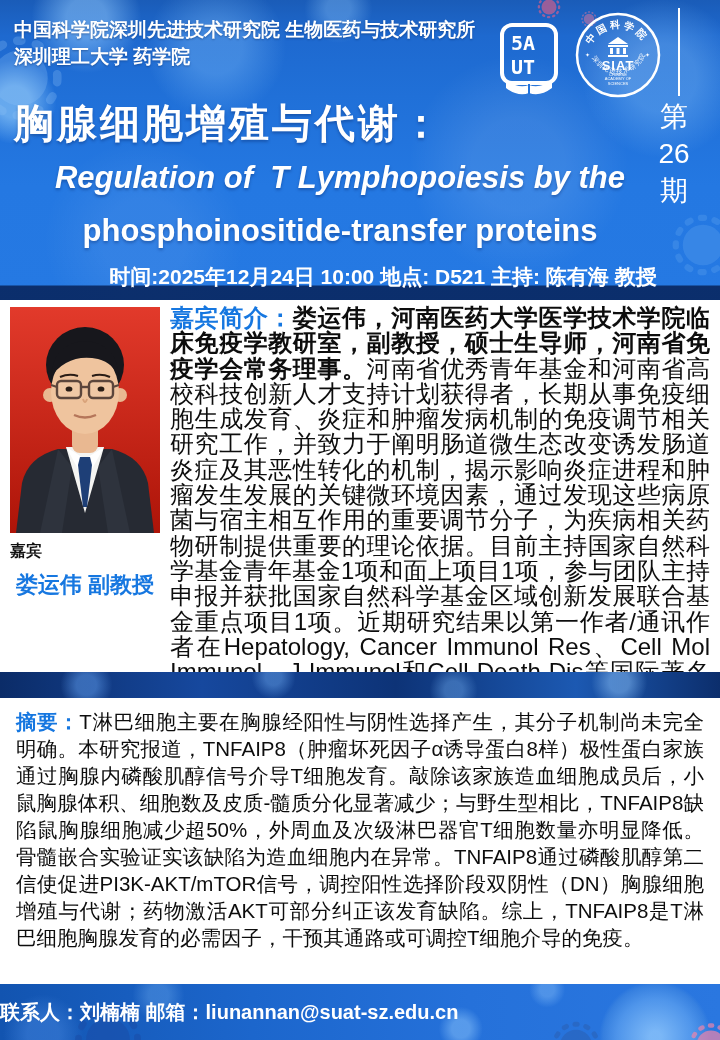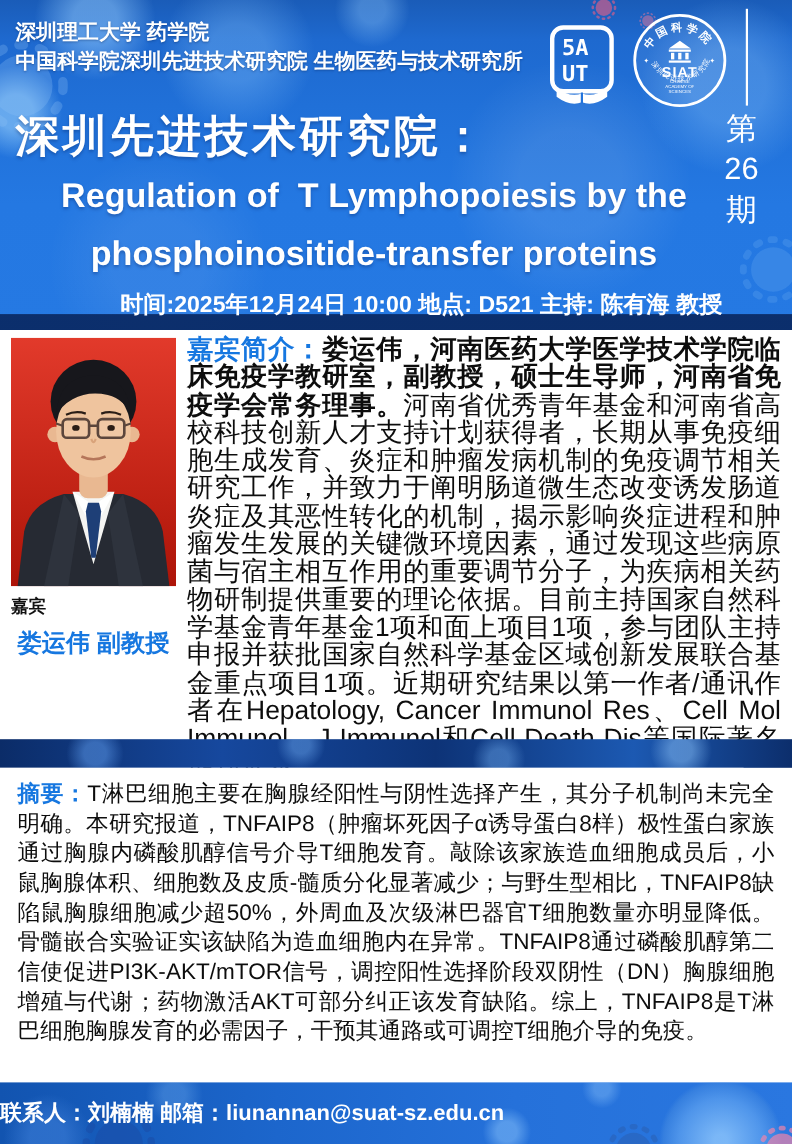--- a/index.html
+++ b/index.html
@@ -28,21 +28,21 @@
   .siat-seal{position:absolute; left:575px; top:12px;}
   .vline{position:absolute; left:678px; top:8px; width:2px; height:88px; background:#fff;}
   .issue{position:absolute; left:646px; top:98px; width:56px; text-align:center;
          color:#fff; font-size:28px; line-height:37px; font-weight:500;}
   .series-title{position:absolute; left:14px; top:96px; color:#fff;
          font-size:40px; font-weight:900; letter-spacing:3px;
          text-shadow:0 2px 3px rgba(0,30,90,.35);}
   .title-en{position:absolute; left:0; width:680px; text-align:center; color:#fff;
          font-size:31px; font-weight:bold; white-space:pre;
          text-shadow:0 2px 3px rgba(0,30,90,.35);}
-  .title-en.l1{top:160px;}
+  .title-en.l1{top:160px;font-style:italic;}
   .title-en.l2{top:213px;}
   .info-line{position:absolute; left:0; top:263px; width:680px; text-align:center;
          color:#fff; font-size:21px; font-weight:bold;padding-left:43px;}
   
   .guest{position:absolute; left:0; top:300px; width:720px; height:372px; background:#fff;}
   .photo{position:absolute; left:10px; top:7px; width:150px; height:226px; display:block;}
   .guest-role{position:absolute; left:10px; top:241px; width:150px; 
          font-size:16px; font-weight:bold; color:#111;}
   .guest-name{position:absolute; left:0px; top:270px; width:170px; text-align:center;
          font-size:22px; font-weight:bold; color:#1677e0; white-space:nowrap;}
@@ -99,22 +99,22 @@
         <use href="#virusg"></use>
       </svg>
     <svg class="virus" style="left:580px;top:10px;color:#ff7a95;opacity:.45" width="18" height="18" viewBox="-45 -45 90 90">
         <use href="#virusg"></use>
       </svg>
     <svg class="virus" style="left:668px;top:210px;color:#6fb0f2;opacity:.25" width="70" height="70" viewBox="-45 -45 90 90">
         <use href="#virusg"></use>
       </svg>
 
     <div class="inst">
+      <div>中国科学院深圳先进技术研究院 生物医药与技术研究所</div>
       <div>深圳理工大学 药学院</div>
-      <div>中国科学院深圳先进技术研究院 生物医药与技术研究所</div>
     </div>
 
     <svg class="suat-logo" width="62" height="78" viewBox="0 0 62 78">
       <rect x="4" y="3" width="54" height="58" rx="10" fill="none" stroke="#fff" stroke-width="4"></rect>
       <text x="13" y="28" fill="#fff" font-size="20" font-weight="bold" font-family="'DejaVu Sans Mono',monospace">5A</text>
       <text x="13" y="52" fill="#fff" font-size="20" font-weight="bold" font-family="'DejaVu Sans Mono',monospace">UT</text>
       <path d="M8,58 Q20,67 31,63 Q42,67 54,58 L54,66 Q42,75 31,71 Q20,75 8,66 Z" fill="#fff"></path>
       <line x1="31" y1="62" x2="31" y2="72" stroke="#2173dc" stroke-width="2"></line>
     </svg>
 
@@ -144,21 +144,21 @@
     </svg>
 
     <div class="vline"></div>
 
     <div class="issue">
       <div>第</div>
       <div>26</div>
       <div>期</div>
     </div>
 
-    <div class="series-title">深圳先进技术研究院：</div>
+    <div class="series-title">胸腺细胞增殖与代谢：</div>
     <div class="title-en l1">Regulation of  T Lymphopoiesis by the</div>
     <div class="title-en l2">phosphoinositide-transfer proteins</div>
     <div class="info-line">时间:2025年12月24日 10:00  地点:  D521  主持:  陈有海 教授</div>
   </div>
 
   <div class="guest">
 
     <svg class="photo" viewBox="0 0 150 226">
       <defs>
         <linearGradient id="redg" x1="0" y1="0" x2="0" y2="1">

